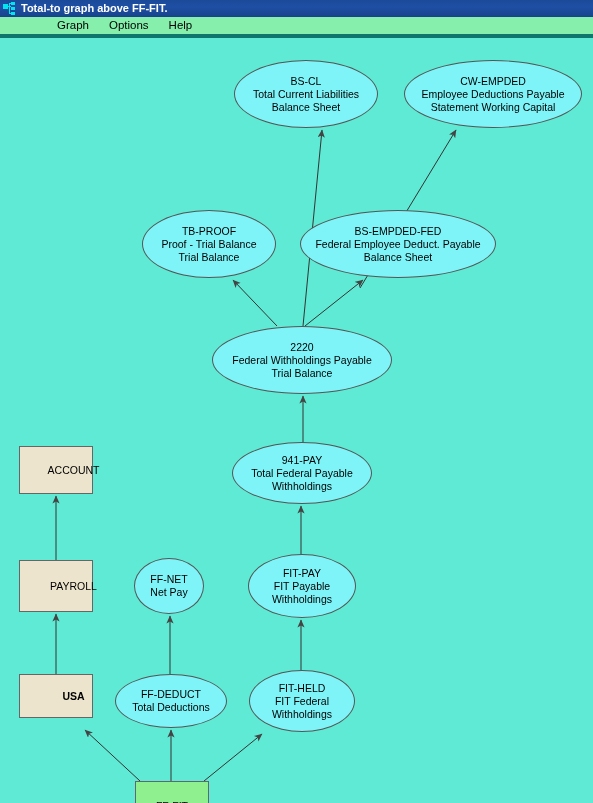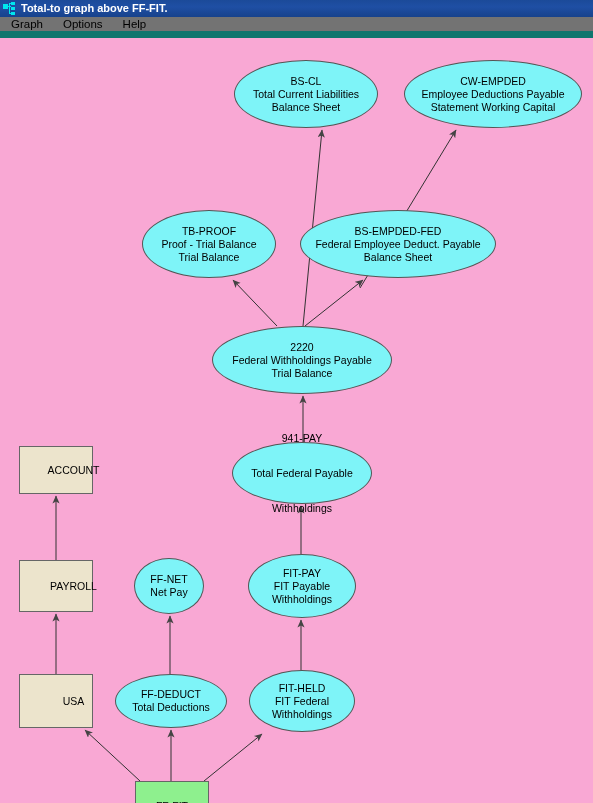--- a/index.html
+++ b/index.html
@@ -49,43 +49,44 @@
     letter-spacing: 0px;
     white-space: nowrap;
     line-height: 13px;
   }
 
   #menu-bar {
     position: absolute;
     left: 0; top: 17px;
     width: 593px;
     height: 21px;
-    background: #737373;
-    border-bottom: 7px solid #0f766e;
+    background: #86efac;
+    border-bottom: 4px solid #0f766e;
     box-sizing: border-box;
     display: flex;
     align-items: center;
+    padding-left: 46px;
   }
   .menu-item {
     font-size: 11.5px;
     color: #000000;
     padding: 2px 9px 3px 9px;
     margin-left: 2px;
     white-space: nowrap;
     cursor: default;
     font-family: "Liberation Sans", sans-serif;
   }
 
   
   #graph-canvas {
     position: absolute;
     left: 0; top: 38px;
     width: 593px;
     height: 765px;
-    background: #f9a8d4;
+    background: #5eead4;
     overflow: hidden;
   }
   #edge-layer {
     position: absolute;
     left: 0; top: 0;
     width: 593px;
     height: 765px;
     pointer-events: none;
   }
 
@@ -189,21 +190,21 @@
         <div class="node node-ellipse" style="left: 300px; top: 172px; width: 196px; height: 68px;">
           <div class="node-line">BS-EMPDED-FED</div>
           <div class="node-line">Federal Employee Deduct. Payable</div>
           <div class="node-line">Balance Sheet</div>
         </div>
         <div class="node node-ellipse" style="left: 212px; top: 288px; width: 180px; height: 68px;">
           <div class="node-line">2220</div>
           <div class="node-line">Federal Withholdings Payable</div>
           <div class="node-line">Trial Balance</div>
         </div>
-        <div class="node node-ellipse" style="left: 232px; top: 404px; width: 140px; height: 62px; gap: 22px;">
+        <div class="node node-ellipse" style="left: 232px; top: 404px; width: 140px; height: 62px;">
           <div class="node-line">941-PAY</div>
           <div class="node-line">Total Federal Payable</div>
           <div class="node-line">Withholdings</div>
         </div>
         <div class="node node-ellipse" style="left: 134px; top: 520px; width: 70px; height: 56px;">
           <div class="node-line">FF-NET</div>
           <div class="node-line">Net Pay</div>
         </div>
         <div class="node node-ellipse" style="left: 248px; top: 516px; width: 108px; height: 64px;">
           <div class="node-line">FIT-PAY</div>
@@ -218,21 +219,21 @@
           <div class="node-line">FIT-HELD</div>
           <div class="node-line">FIT Federal</div>
           <div class="node-line">Withholdings</div>
         </div>
         <div class="node node-rect" style="left: 19px; top: 408px; width: 74px; height: 48px;">
           <div class="node-line">ACCOUNT</div>
         </div>
         <div class="node node-rect" style="left: 19px; top: 522px; width: 74px; height: 52px;">
           <div class="node-line">PAYROLL</div>
         </div>
-        <div class="node node-rect" style="left: 19px; top: 636px; width: 74px; height: 54px;">
+        <div class="node node-rect" style="left: 19px; top: 636px; width: 74px; height: 44px; font-weight: bold;">
           <div class="node-line">USA</div>
         </div>
         <div class="node node-rect-selected" style="left: 135px; top: 743px; width: 74px; height: 50px;">
           <div class="node-line">FF-FIT</div>
         </div>
       </div>
   </div>
 
 </div>
 

